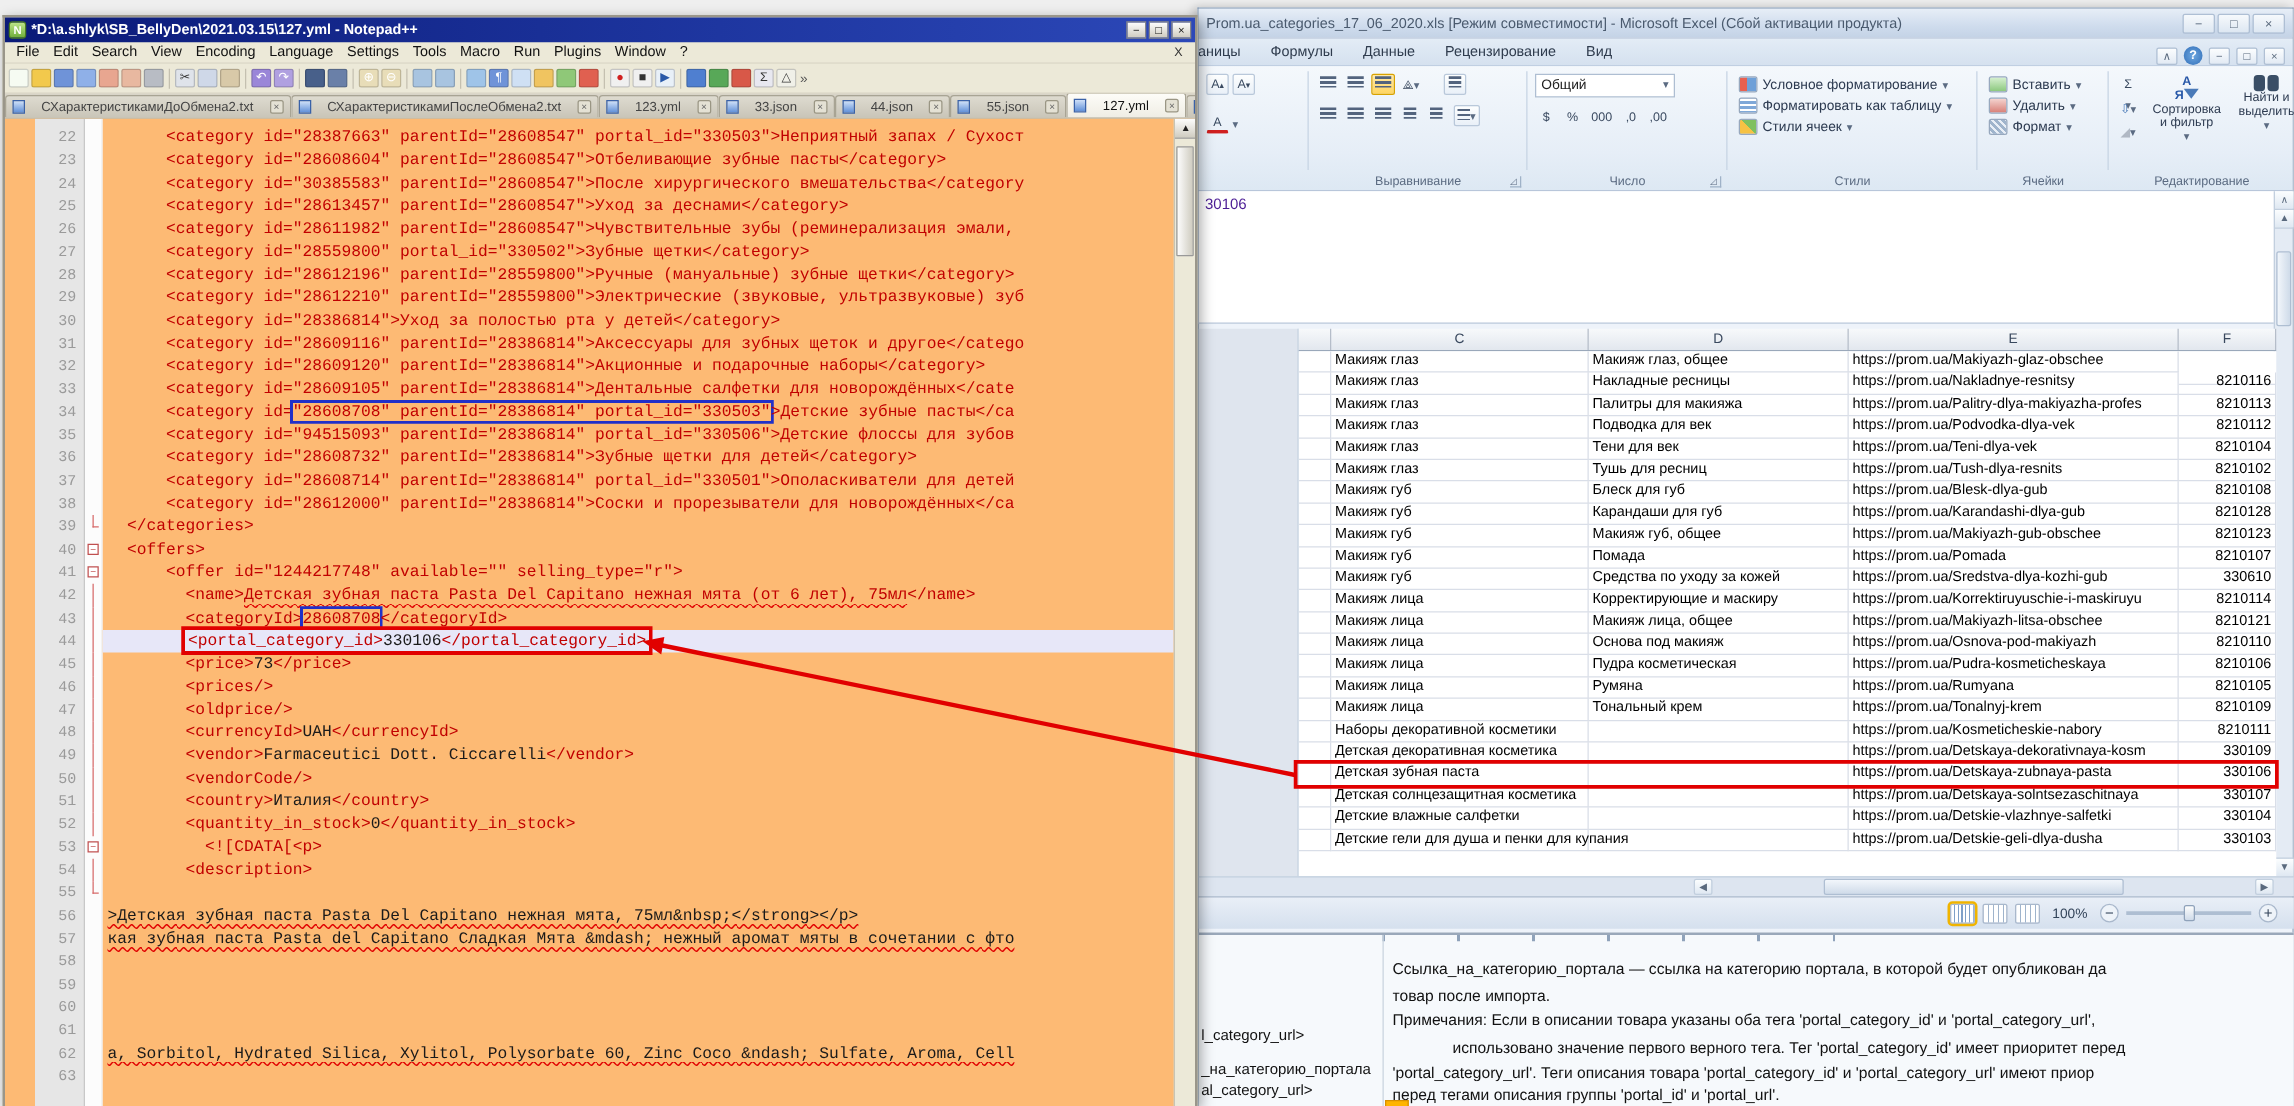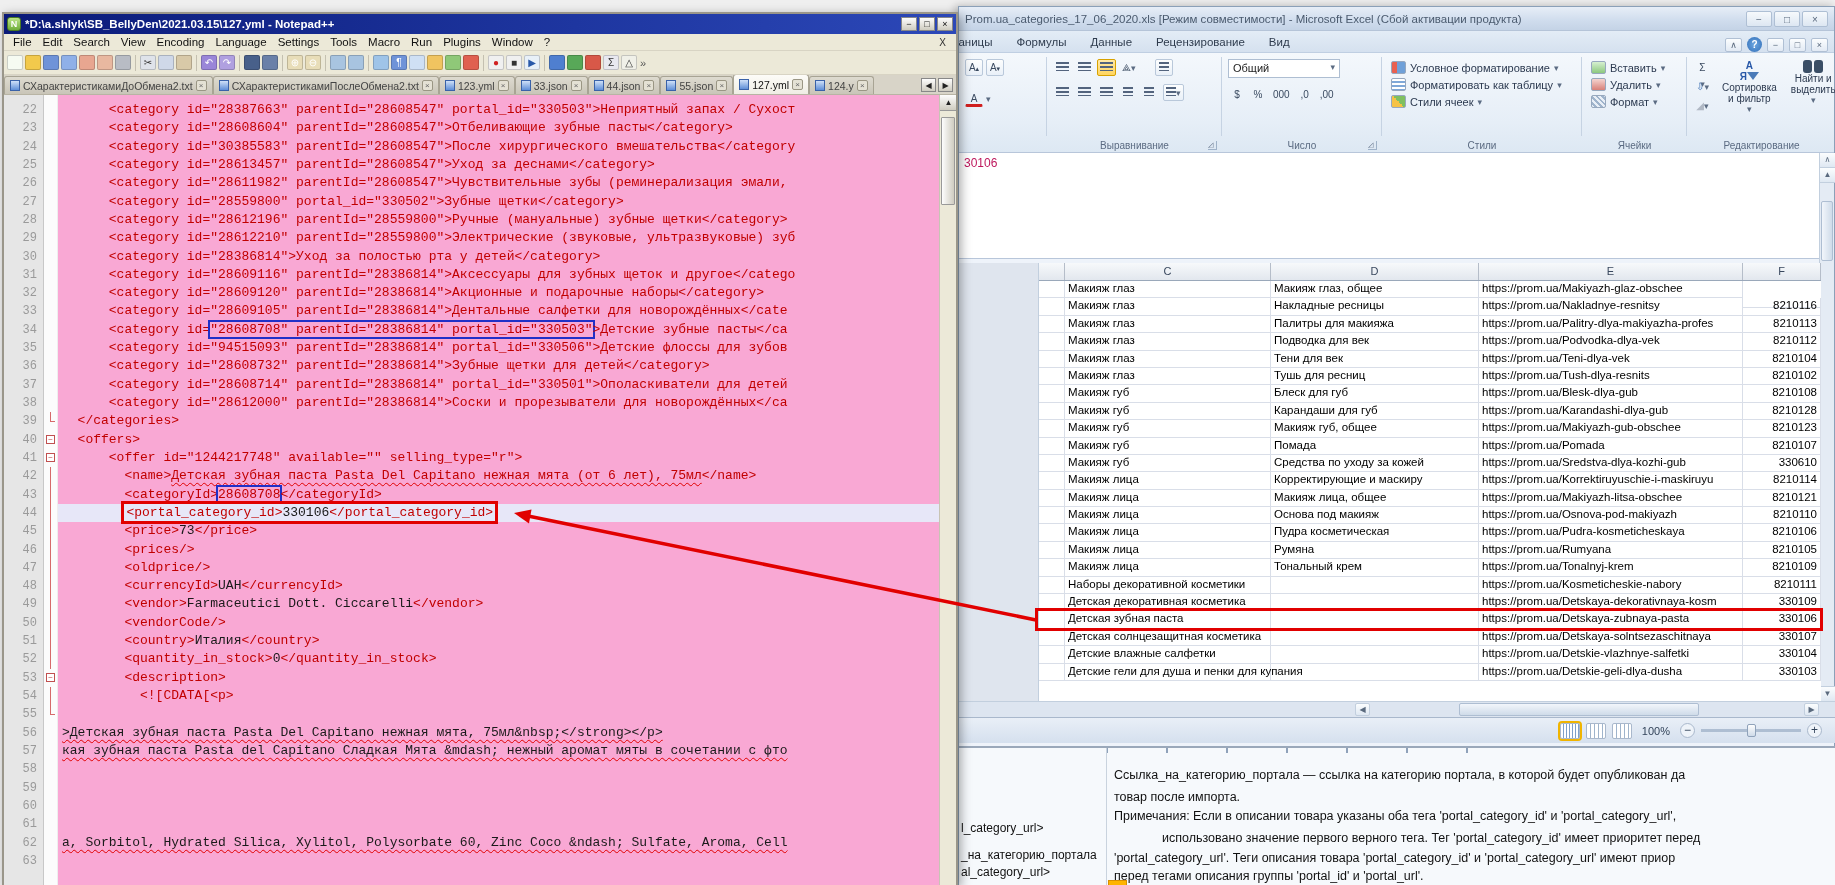--- a/index.html
+++ b/index.html
@@ -62,21 +62,21 @@
     text-align:center; line-height:11px; padding:1px 4px; }
   .sort-icon { font-size:10px; font-weight:bold; color:#2858a8; }
   .funnel { width:0; height:0; border-left:6px solid transparent; border-right:6px solid transparent;
     border-top:8px solid #4a7ab8; display:inline-block; }
   .binocs { display:inline-block; width:20px; height:13px; position:relative; }
   .binocs::before,.binocs::after { content:""; position:absolute; top:0; width:9px; height:13px;
     background:#3a4e66; border-radius:3px; }
   .binocs::before{ left:0; } .binocs::after{ right:0; }
 
   .xl-formula { position:absolute; left:0; top:146px; width:862px; height:106px; background:#fff;
-    border-bottom:1px solid #b8c6da; font-size:12px; color:#be185d; padding:3px 5px; }
+    border-bottom:1px solid #b8c6da; font-size:12px; color:#4c1d95; padding:3px 5px; }
   .xl-vscroll { position:absolute; right:0; top:146px; width:15px; height:548px;
     background:#e4ebf4; border-left:1px solid #c2cfde; }
   .vs-btn { width:15px; height:15px; font-size:8px; color:#5a6a7e; text-align:center; line-height:14px;
     background:linear-gradient(#fbfdfe,#dfe8f2); border-bottom:1px solid #c2cfde; }
   .vs-thumb { position:absolute; left:1px; top:48px; width:12px; height:60px;
     background:linear-gradient(90deg,#f2f6fb,#cfdbe9); border:1px solid #aebed2; border-radius:2px; }
 
   .xl-headers { position:absolute; left:0; top:256px; width:862px; height:18px; display:flex;
     background:linear-gradient(#f7f9fb,#e2e7ee); border-bottom:1px solid #9aa8ba; }
   .xl-headers .hc { border-right:1px solid #b5bdc9; font-size:11px; color:#39485e; text-align:center;
@@ -141,32 +141,32 @@
   .npp-menu .mi { padding:1px 5px; }
   .npp-menu .menu-x { margin-left:auto; font-size:10px; padding:0 6px; color:#333; }
   .npp-toolbar { height:24px; background:#ece9d8; display:flex; align-items:center; padding:0 3px;
     gap:2px; flex:none; border-bottom:1px solid #d8d4c4; }
   .tb-icon { width:16px; height:15px; border-radius:2px; font-size:10px; text-align:center;
     line-height:14px; color:#fff; border:1px solid rgba(0,0,0,.18); }
   .tb-sep { width:1px; height:16px; background:#c4c0b0; margin:0 2px; }
   .tb-more { font-size:11px; color:#555; margin-left:1px; }
   .npp-tabbar { height:20px; background:#d8d4c8; display:flex; align-items:flex-end; flex:none;
     border-bottom:1px solid #b8b4a4; overflow:hidden; }
-  .npp-tab { display:flex; align-items:center; gap:3px; height:18px; padding:0 5px;
+  .npp-tab { display:flex; align-items:center; gap:13px; height:18px; padding:0 5px;
     background:linear-gradient(#dedbd0,#c9c5b8); border:1px solid #a8a494; border-bottom:none;
     border-radius:3px 3px 0 0; font-size:10.5px; color:#444; white-space:nowrap; flex:none; }
   .npp-tab.active { background:linear-gradient(#fdfcf8,#efede4); color:#111; height:20px; }
   .tab-doc { width:10px; height:11px; background:linear-gradient(#cfe0f8,#5f8fd8); border:1px solid #3a62a8; }
   .tab-x { width:11px; height:11px; font-size:8px; line-height:10px; text-align:center; color:#666;
     border:1px solid #9a9684; border-radius:2px; background:#e4e1d4; }
   .tab-arrows { margin-left:auto; display:flex; gap:2px; padding:0 3px 2px; }
   .tab-arrow { width:15px; height:14px; font-size:8px; text-align:center; line-height:13px;
     background:linear-gradient(#fdfdfd,#cfccc0); border:1px solid #888; color:#222; }
 
-  .npp-editor { flex:1; display:flex; background:#f9a8d4; overflow:hidden; position:relative; }
+  .npp-editor { flex:1; display:flex; background:#fdba74; overflow:hidden; position:relative;padding-left:24px; }
   .ed-nums { width:40px; background:#e6e6e6; border-right:1px solid #c8c8c8; flex:none; padding-top:6px; }
   .ed-num { height:18.32px; font-family:"Liberation Mono","DejaVu Sans Mono",monospace; font-size:12px;
     color:#9a9a9a; text-align:right; padding-right:6px; line-height:18.32px; }
   .ed-fold { width:14px; background:#fcfcfc; border-right:1px solid #eee; flex:none; padding-top:6px; }
   .fold-cell { height:18.32px; position:relative; }
   .fold-cell.fl::before, .fold-cell.fe::before { content:""; position:absolute; left:6px; top:0;
     width:1px; height:100%; background:#d66a6a; }
   .fold-cell.fe::before { height:10px; }
   .fold-cell.fe::after { content:""; position:absolute; left:6px; top:9px; width:5px; height:1px;
     background:#d66a6a; }
@@ -789,22 +789,22 @@
           <div class="ed-line"><span class="x">        &lt;categoryId&gt;</span><span class="bb">28608708</span><span class="x">&lt;/categoryId&gt;</span></div>
           <div class="ed-line cur"><span>        </span><span class="rbox"><span class="x">&lt;portal_category_id&gt;</span><span class="v">330106</span><span class="x">&lt;/portal_category_id&gt;</span></span></div>
           <div class="ed-line"><span class="x">        &lt;price&gt;</span><span class="v">73</span><span class="x">&lt;/price&gt;</span></div>
           <div class="ed-line"><span class="x">        &lt;prices/&gt;</span></div>
           <div class="ed-line"><span class="x">        &lt;oldprice/&gt;</span></div>
           <div class="ed-line"><span class="x">        &lt;currencyId&gt;</span><span class="v">UAH</span><span class="x">&lt;/currencyId&gt;</span></div>
           <div class="ed-line"><span class="x">        &lt;vendor&gt;</span><span class="v">Farmaceutici Dott. Ciccarelli</span><span class="x">&lt;/vendor&gt;</span></div>
           <div class="ed-line"><span class="x">        &lt;vendorCode/&gt;</span></div>
           <div class="ed-line"><span class="x">        &lt;country&gt;</span><span class="v">Италия</span><span class="x">&lt;/country&gt;</span></div>
           <div class="ed-line"><span class="x">        &lt;quantity_in_stock&gt;</span><span class="v">0</span><span class="x">&lt;/quantity_in_stock&gt;</span></div>
+          <div class="ed-line"><span class="x">          &lt;![CDATA[&lt;p&gt;</span></div>
           <div class="ed-line"><span class="x">        &lt;description&gt;</span></div>
-          <div class="ed-line"><span class="x">          &lt;![CDATA[&lt;p&gt;</span></div>
           <div class="ed-line"></div>
           <div class="ed-line"><span class="sq">&gt;Детская зубная паста Pasta Del Capitano нежная мята, 75мл&amp;nbsp;&lt;/strong&gt;&lt;/p&gt;</span></div>
           <div class="ed-line"><span class="sq">кая зубная паста Pasta del Capitano Сладкая Мята &amp;mdash; нежный аромат мяты в сочетании с фто</span></div>
           <div class="ed-line"></div>
           <div class="ed-line"></div>
           <div class="ed-line"></div>
           <div class="ed-line"></div>
           <div class="ed-line"><span class="sq">а, Sorbitol, Hydrated Silica, Xylitol, Polysorbate 60, Zinc Coco &amp;ndash; Sulfate, Aroma, Cell</span></div>
           <div class="ed-line"></div>
         </div>

